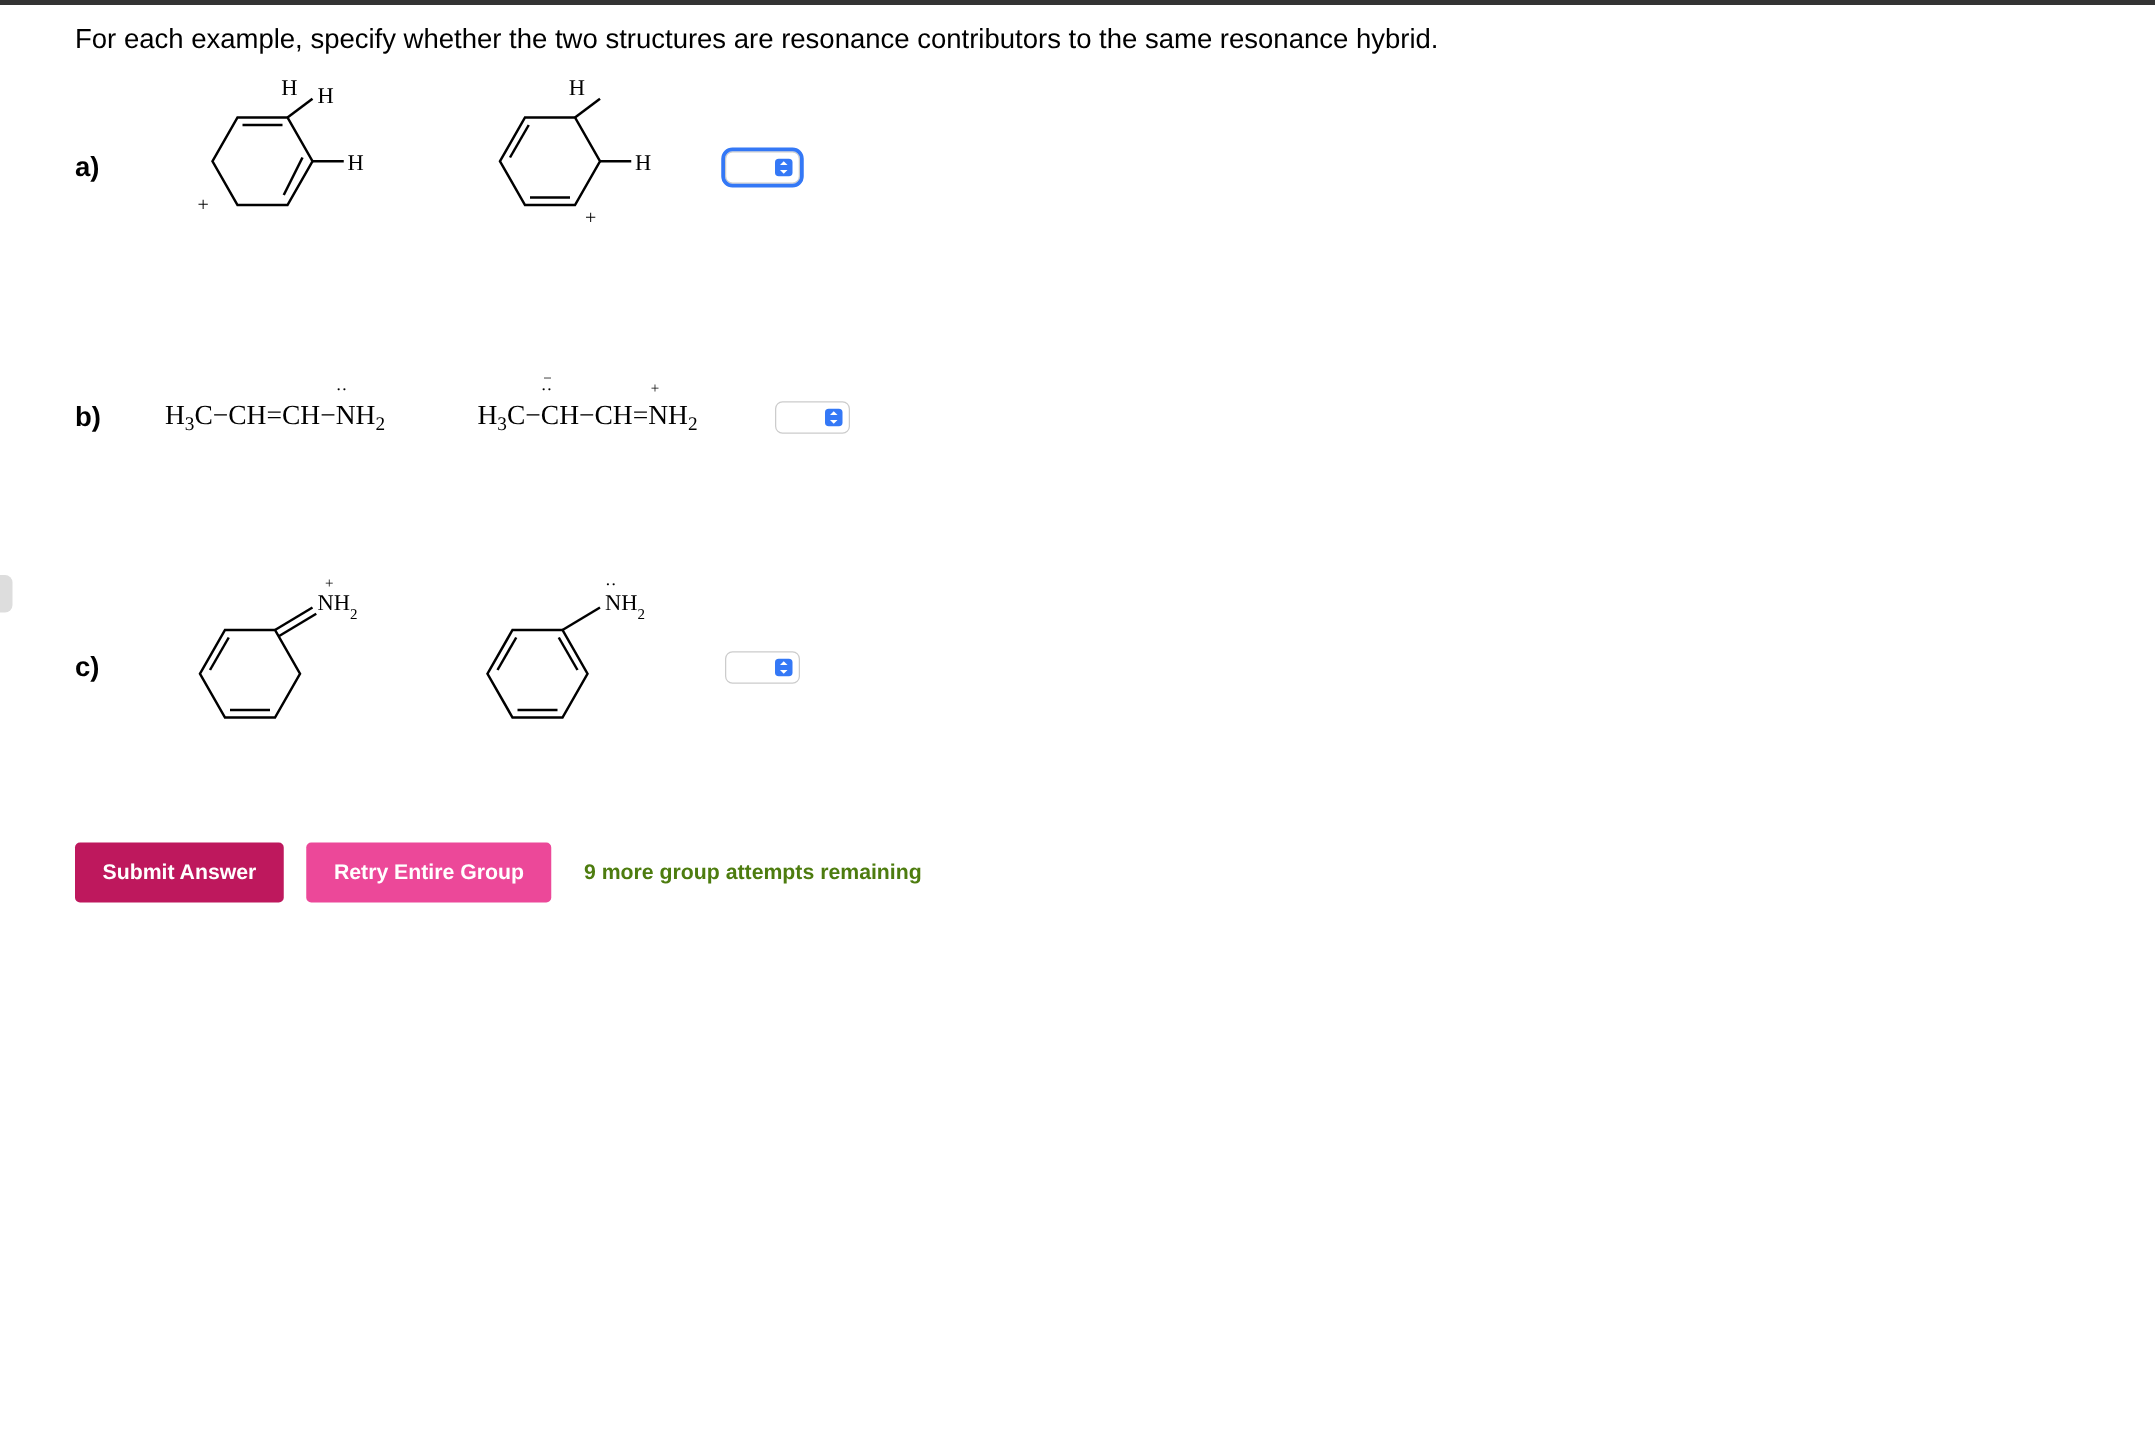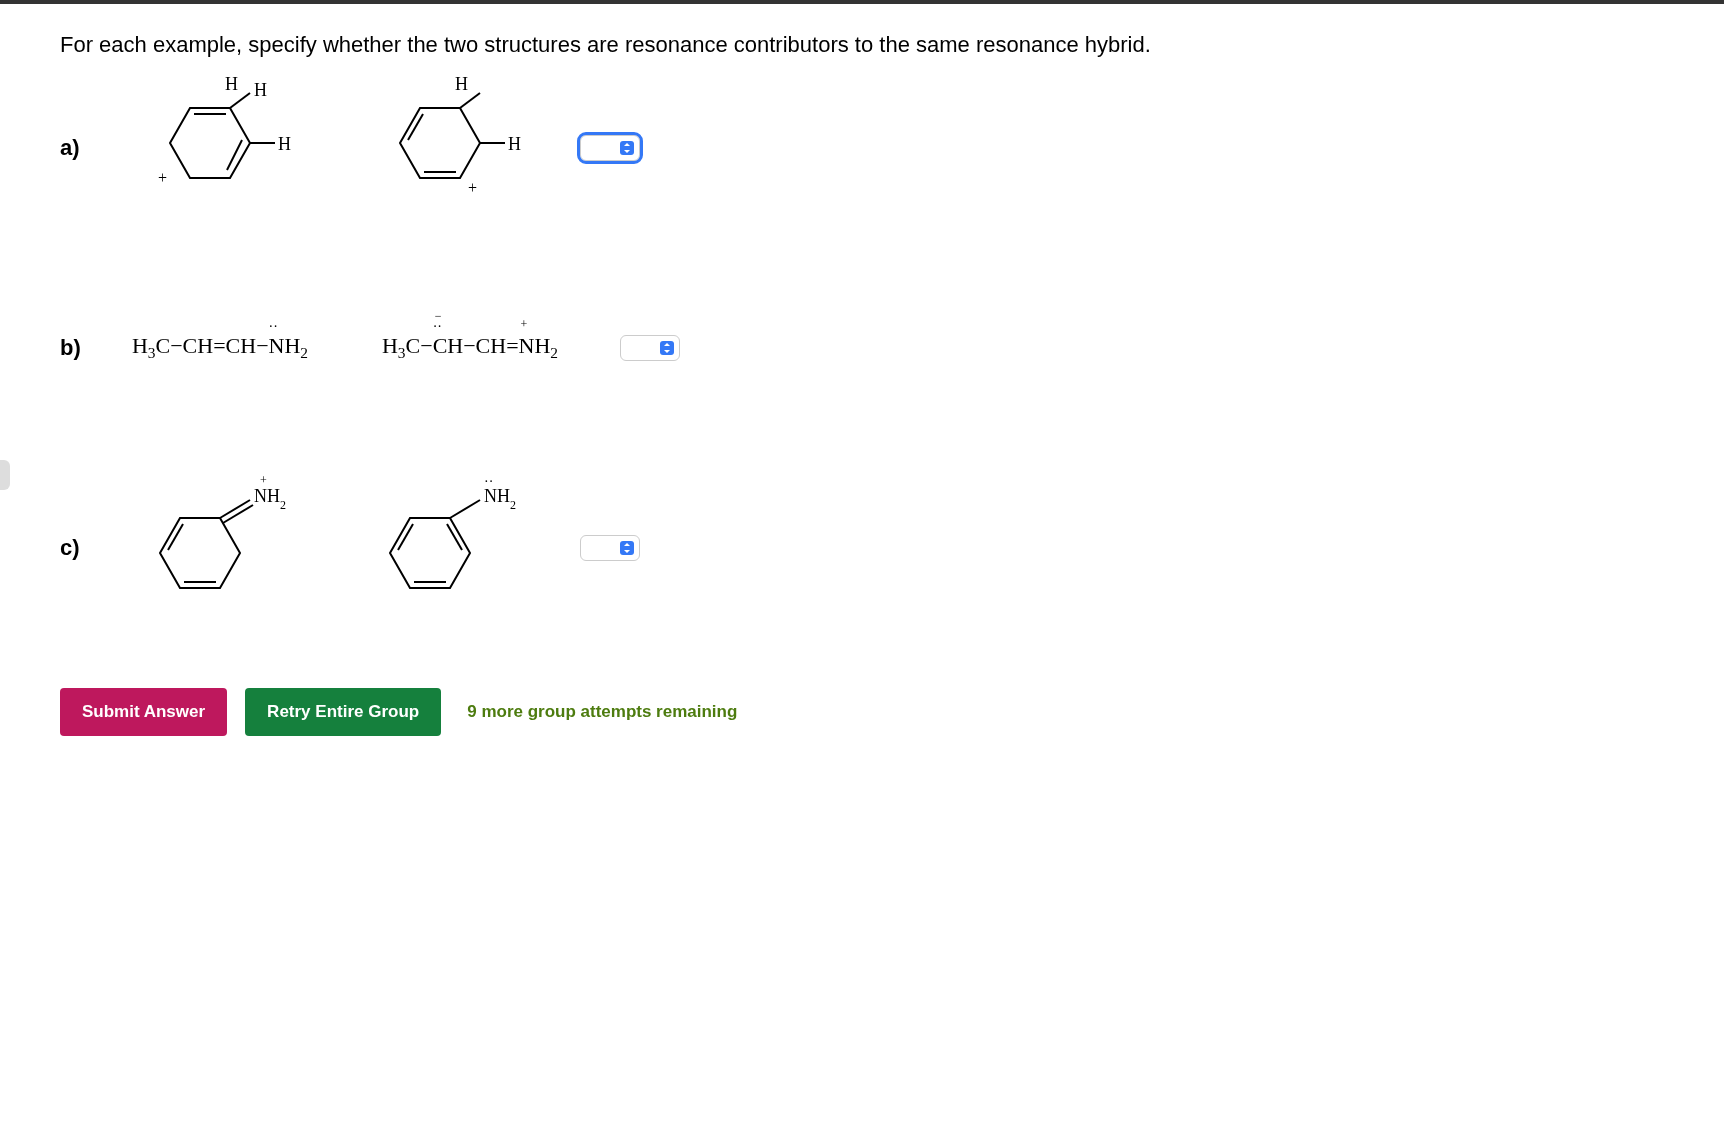--- a/index.html
+++ b/index.html
@@ -7,21 +7,21 @@
     padding: 0;
     font-family: Arial, Helvetica, sans-serif;
     background: #fff;
     color: #000;
   }
   .top-bar {
     height: 4px;
     background: #333;
   }
   .content {
-    padding: 28px 60px;
+    padding: 14px 60px;
   }
   .prompt {
     font-size: 22px;
     margin-bottom: 30px;
   }
   .question-row {
     display: flex;
     align-items: center;
     margin-bottom: 80px;
     gap: 30px;
@@ -106,21 +106,21 @@
     border-radius: 4px;
     font-size: 17px;
     font-weight: bold;
     color: #fff;
     cursor: pointer;
   }
   .btn-primary {
     background: #be185d;
   }
   .btn-secondary {
-    background: #15803d;
+    background: #ec4899;
   }
   .attempts {
     color: #4d7c0f;
     font-weight: bold;
     font-size: 17px;
     margin-left: 8px;
   }
   sub { font-size: 0.7em; }
   .formula {
     font-family: 'Times New Roman', serif;

